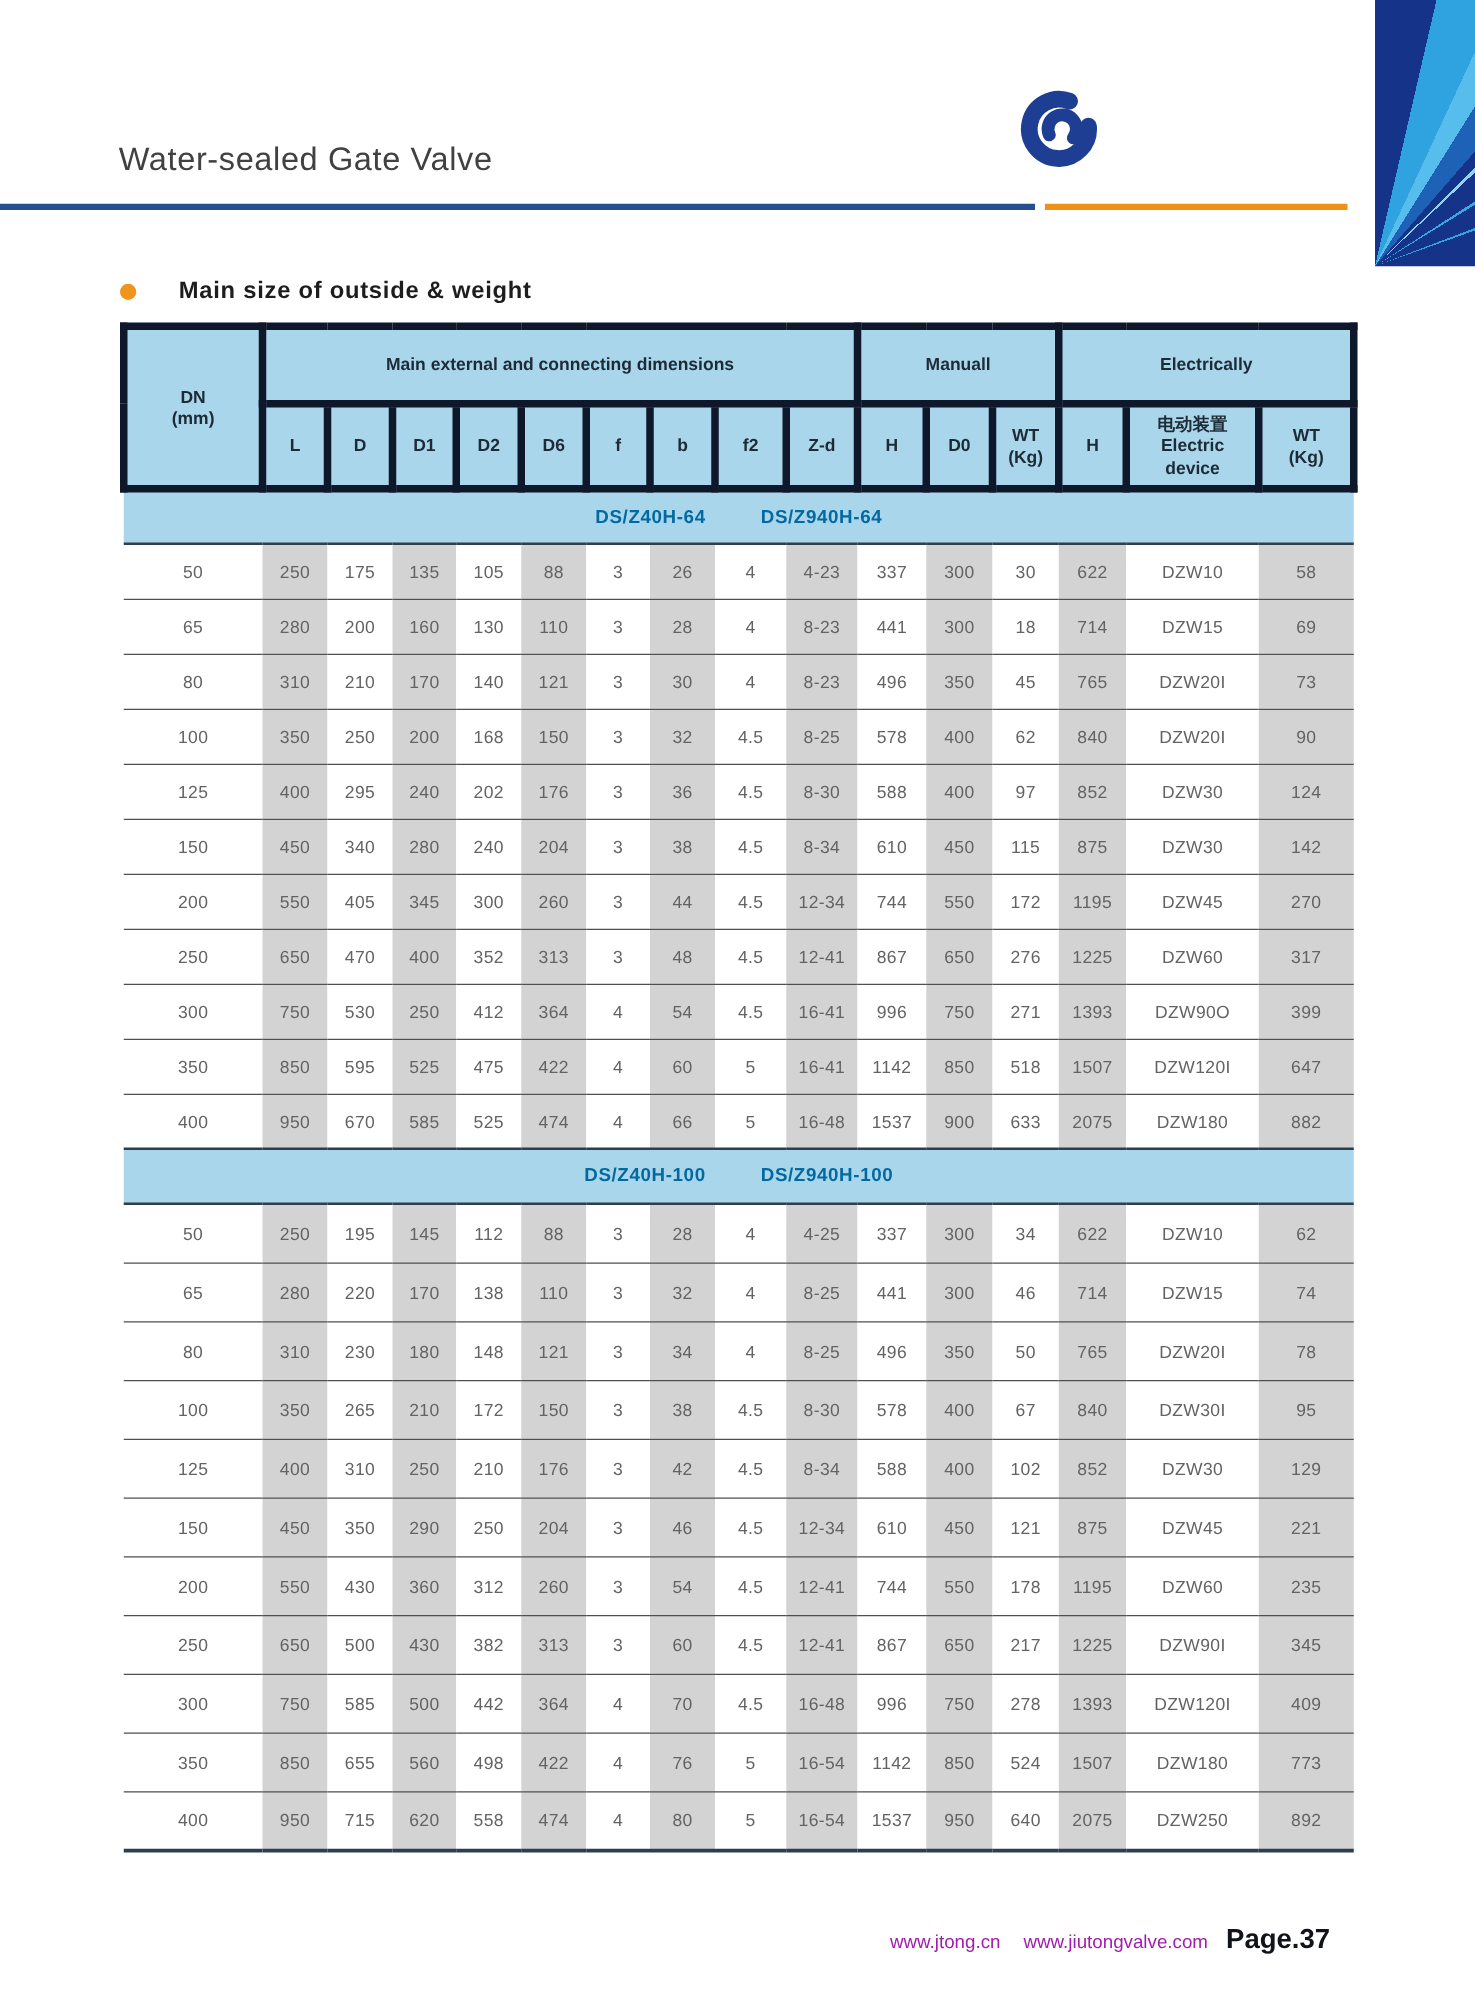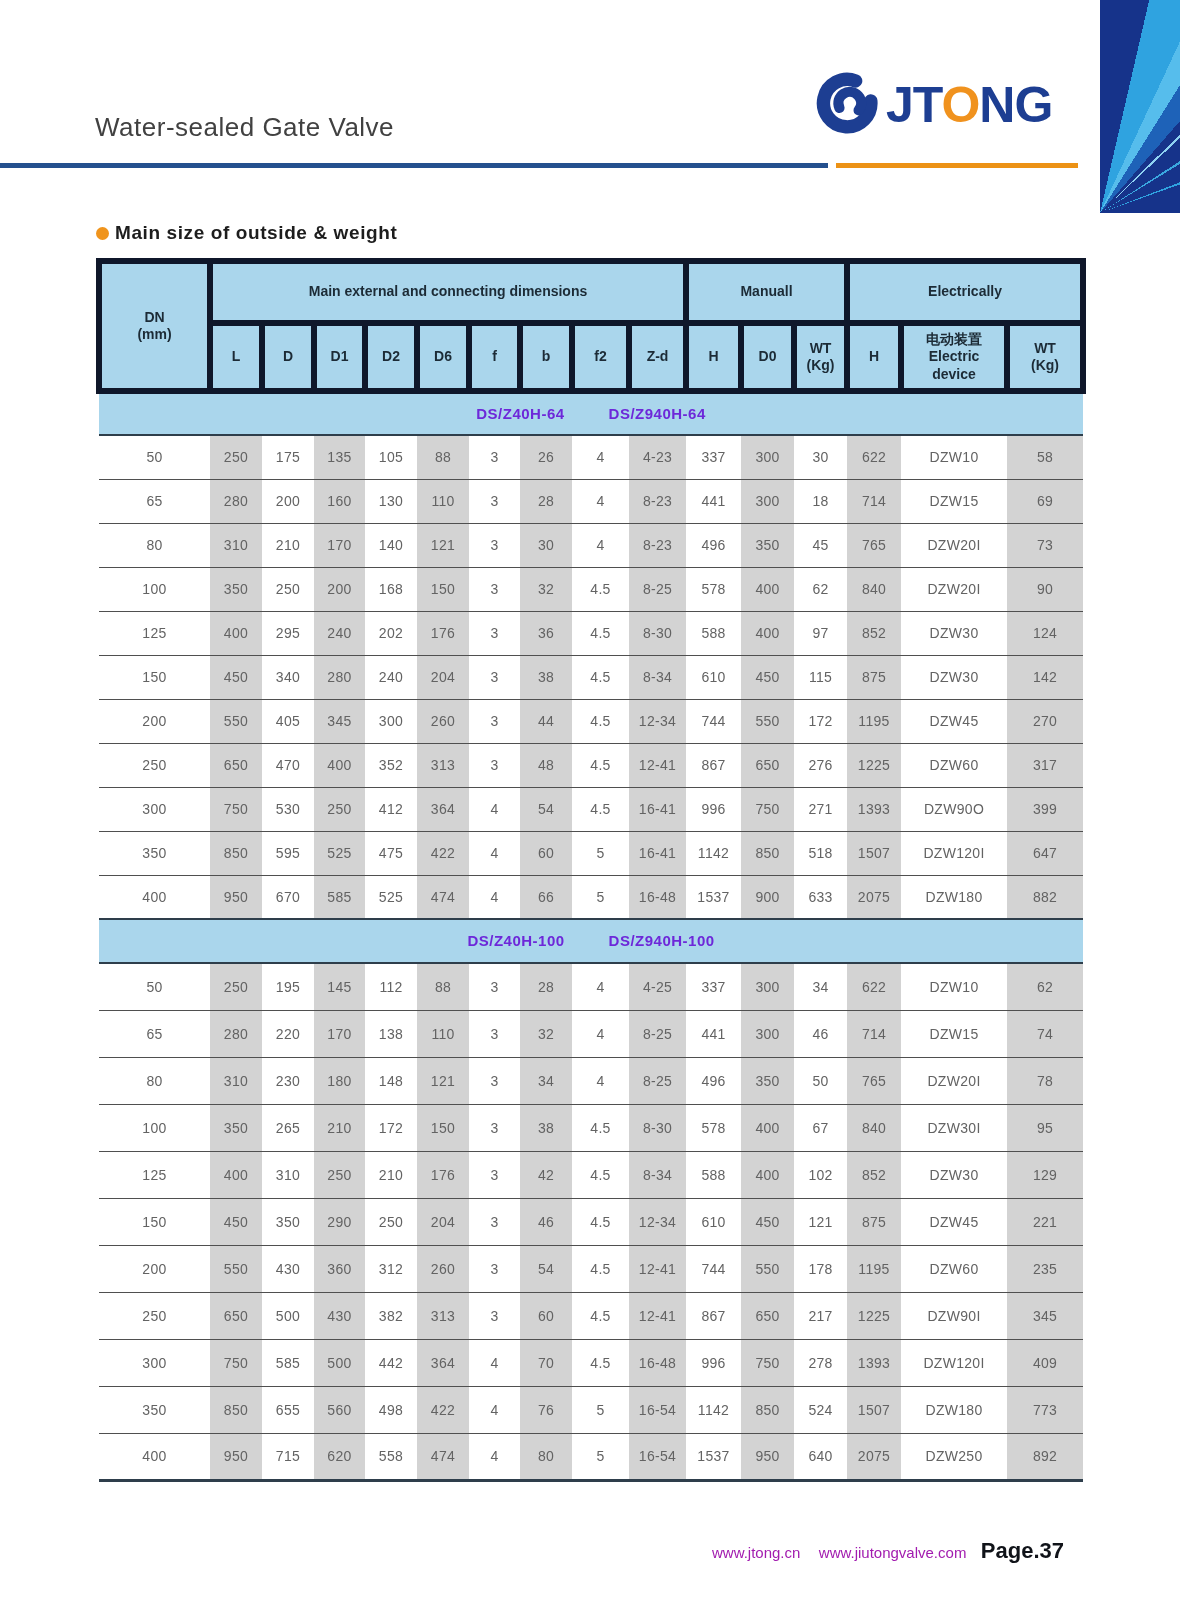--- a/index.html
+++ b/index.html
@@ -58,21 +58,21 @@
   
   .section-heading {
     position: absolute; left: 96px; top: 222px;
     display: flex; align-items: center;
   }
   .bullet {
     width: 13px; height: 13px; border-radius: 50%;
     background: #f0941c; margin-right: 6px; flex: 0 0 auto;
   }
   .section-heading-label {
-    font-size: 19px; font-weight: bold; color: #1d1d1d; letter-spacing: 0.6px;
+    font-size: 19px; font-weight: bold; color: #1d1d1d; letter-spacing: 0.6px; margin-left: 28px;
   }
 
   
   table.spec {
     position: absolute; left: 96px; top: 258px; width: 984px;
     border-collapse: collapse; table-layout: fixed;
   }
   table.spec th {
     background: #aad6ec;
     border: 6px solid #0f172a;
@@ -84,21 +84,21 @@
   tr.cols-row { height: 68px; }
   table.spec { border-top: 3px solid #2e3e4b; }
 
   tr.band-row td {
     background: #aad6ec;
     border-top: 2px solid #2e3e4b;
     border-bottom: 2px solid #2e3e4b;
     height: 44px; text-align: center; vertical-align: middle;
   }
   tr.band-row .model {
-    font-size: 15px; font-weight: bold; color: #6d28d9;
+    font-size: 15px; font-weight: bold; color: #0369a1;
     letter-spacing: 0.5px; margin: 16px 22px;
   }
 
   tr.data-row td {
     text-align: center; vertical-align: middle;
     font-size: 14px; color: #636363; letter-spacing: 0.3px;
     border-bottom: 1px solid #4f4f4f;
     background: #ffffff;
   }
   tr.data-row td:nth-child(even) { background: #d3d3d3; }
@@ -121,21 +121,20 @@
 
 <div class="page-title">Water-sealed Gate Valve</div>
 
 <div class="logo">
   <svg class="logo-icon" viewBox="0 0 64 64">
     <g transform="rotate(-18 32 32)">
       <path d="M49 13 A 23 23 0 1 0 57 36" fill="none" stroke="#1d3e92" stroke-width="13" stroke-linecap="round"></path>
       <path d="M26 33 A 11 11 0 1 1 43 41" fill="none" stroke="#1d3e92" stroke-width="10" stroke-linecap="round"></path>
     </g>
   </svg>
-  <div class="logo-text"><span>JT</span><span class="o">O</span><span>NG</span></div>
 </div>
 
 <div class="rule-blue"></div>
 <div class="rule-orange"></div>
 
 <div class="section-heading">
   <span class="bullet"></span>
   <span class="section-heading-label">Main size of outside &amp; weight</span>
 </div>
 

